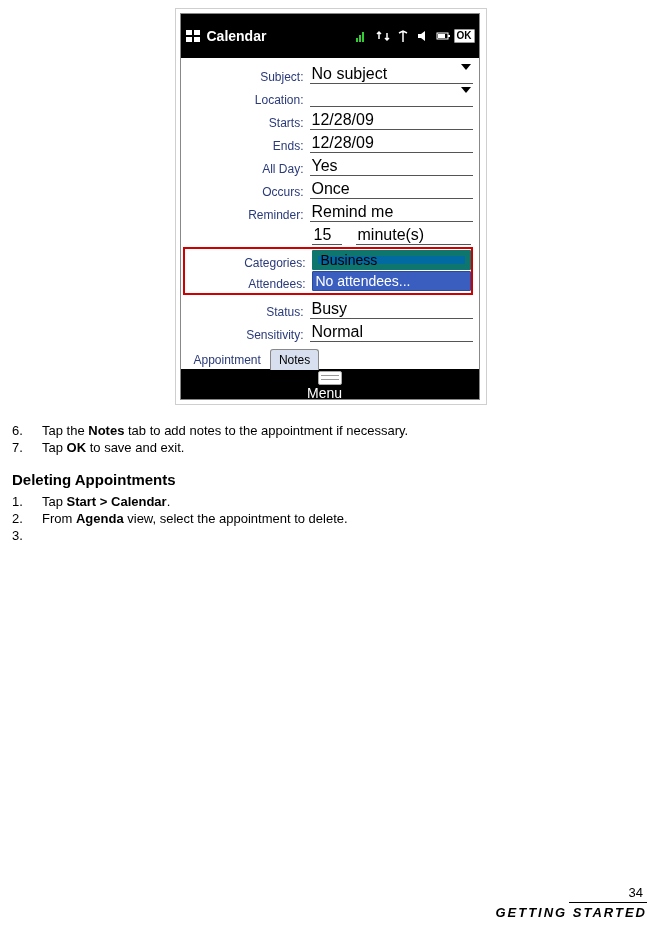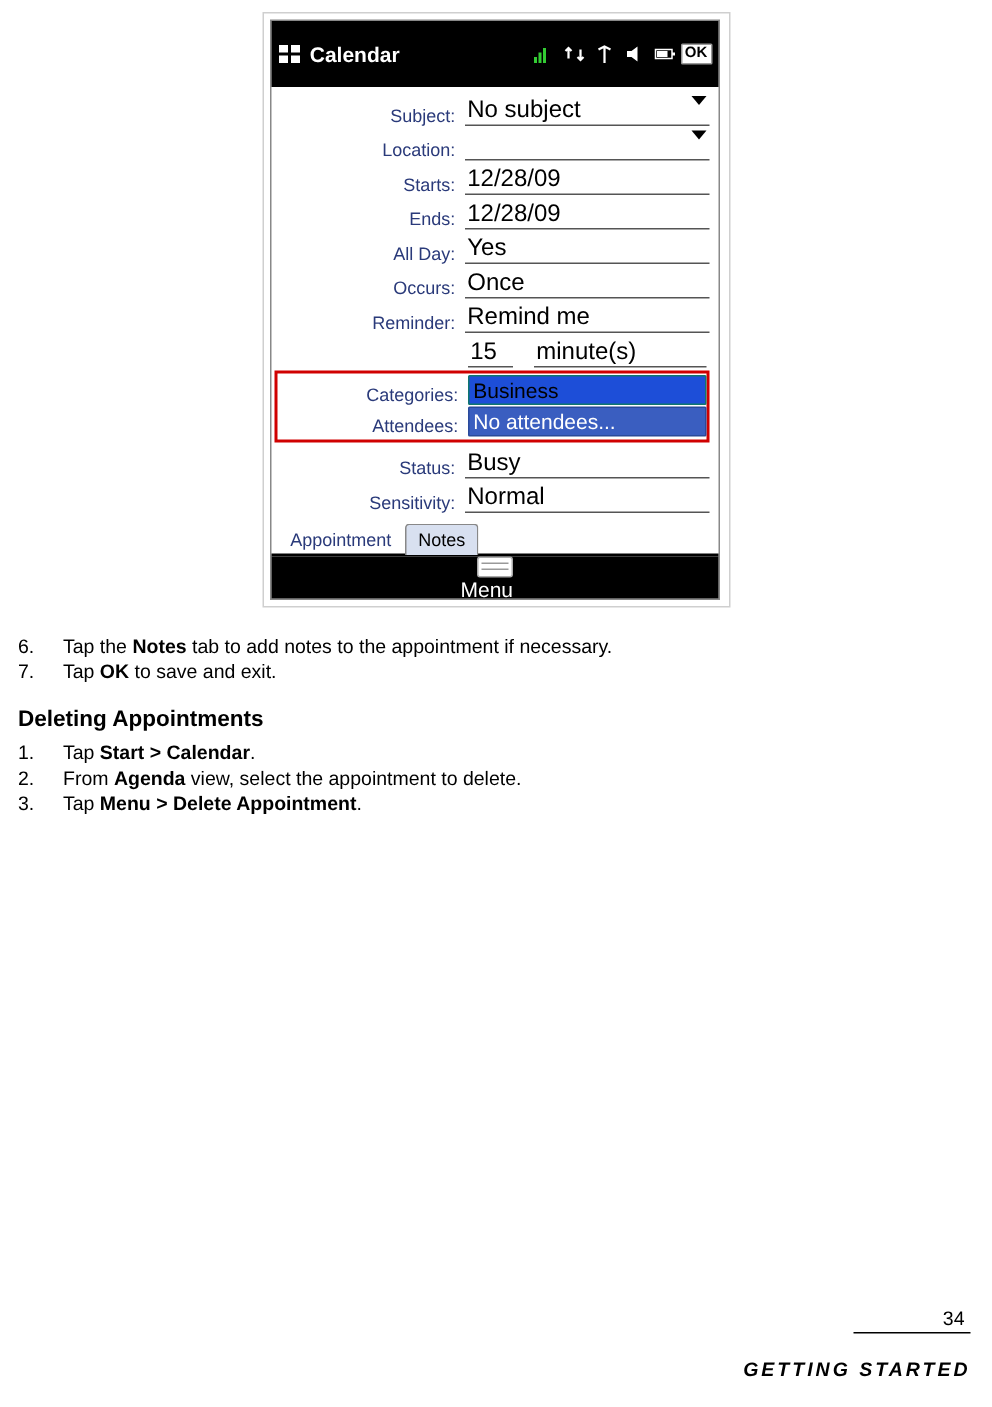--- a/index.html
+++ b/index.html
@@ -117,22 +117,22 @@
       display: flex;
       align-items: flex-end;
     }
 
     .highlight-group {
       border: 2px solid #d00000;
       margin: 2px 0;
       padding: 1px 0;
     }
     .highlight-group .form-value {
-      background: #1d4ed8;
-      border: 1px solid #0f766e;
+      background: #0369a1;
+      border: 6px solid #0f766e;
       border-radius: 1px;
       height: 20px;
       font-size: 14px;
       padding: 0 3px;
       align-items: center;
     }
     .highlight-group .attendees-val {
       background: #3a5ec0;
       color: #fff;
       border: 1px solid #2a4a9a;
@@ -233,21 +233,21 @@
       padding: 0 4px 2px 60px;
       display: inline-block;
     }
     .footer-title {
       font-family: "Trebuchet MS", Arial, sans-serif;
       font-style: italic;
       font-weight: bold;
       letter-spacing: 2px;
       font-size: 13px;
       text-transform: uppercase;
-      margin-top: 16px;
+      margin-top: 2px;
     }
   </style>
 </head>
 <body>
 
 <div class="screenshot-wrap">
   <div class="device">
 
     <div class="titlebar">
       <span class="win-icon">
@@ -384,21 +384,20 @@
     <li>
       <span class="num">1.</span>
       <span><span>Tap </span><b>Start &gt; Calendar</b><span>.</span></span>
     </li>
     <li>
       <span class="num">2.</span>
       <span><span>From </span><b>Agenda</b><span> view, select the appointment to delete.</span></span>
     </li>
     <li>
       <span class="num">3.</span>
-      <span><span>Tap </span><b>Menu &gt; Delete Appointment</b><span>.</span></span>
     </li>
   </ol>
 </div>
 
 <div class="page-footer">
   <div class="page-num">34</div>
   <div class="footer-title">Getting Started</div>
 </div>
 
 </body></html>

